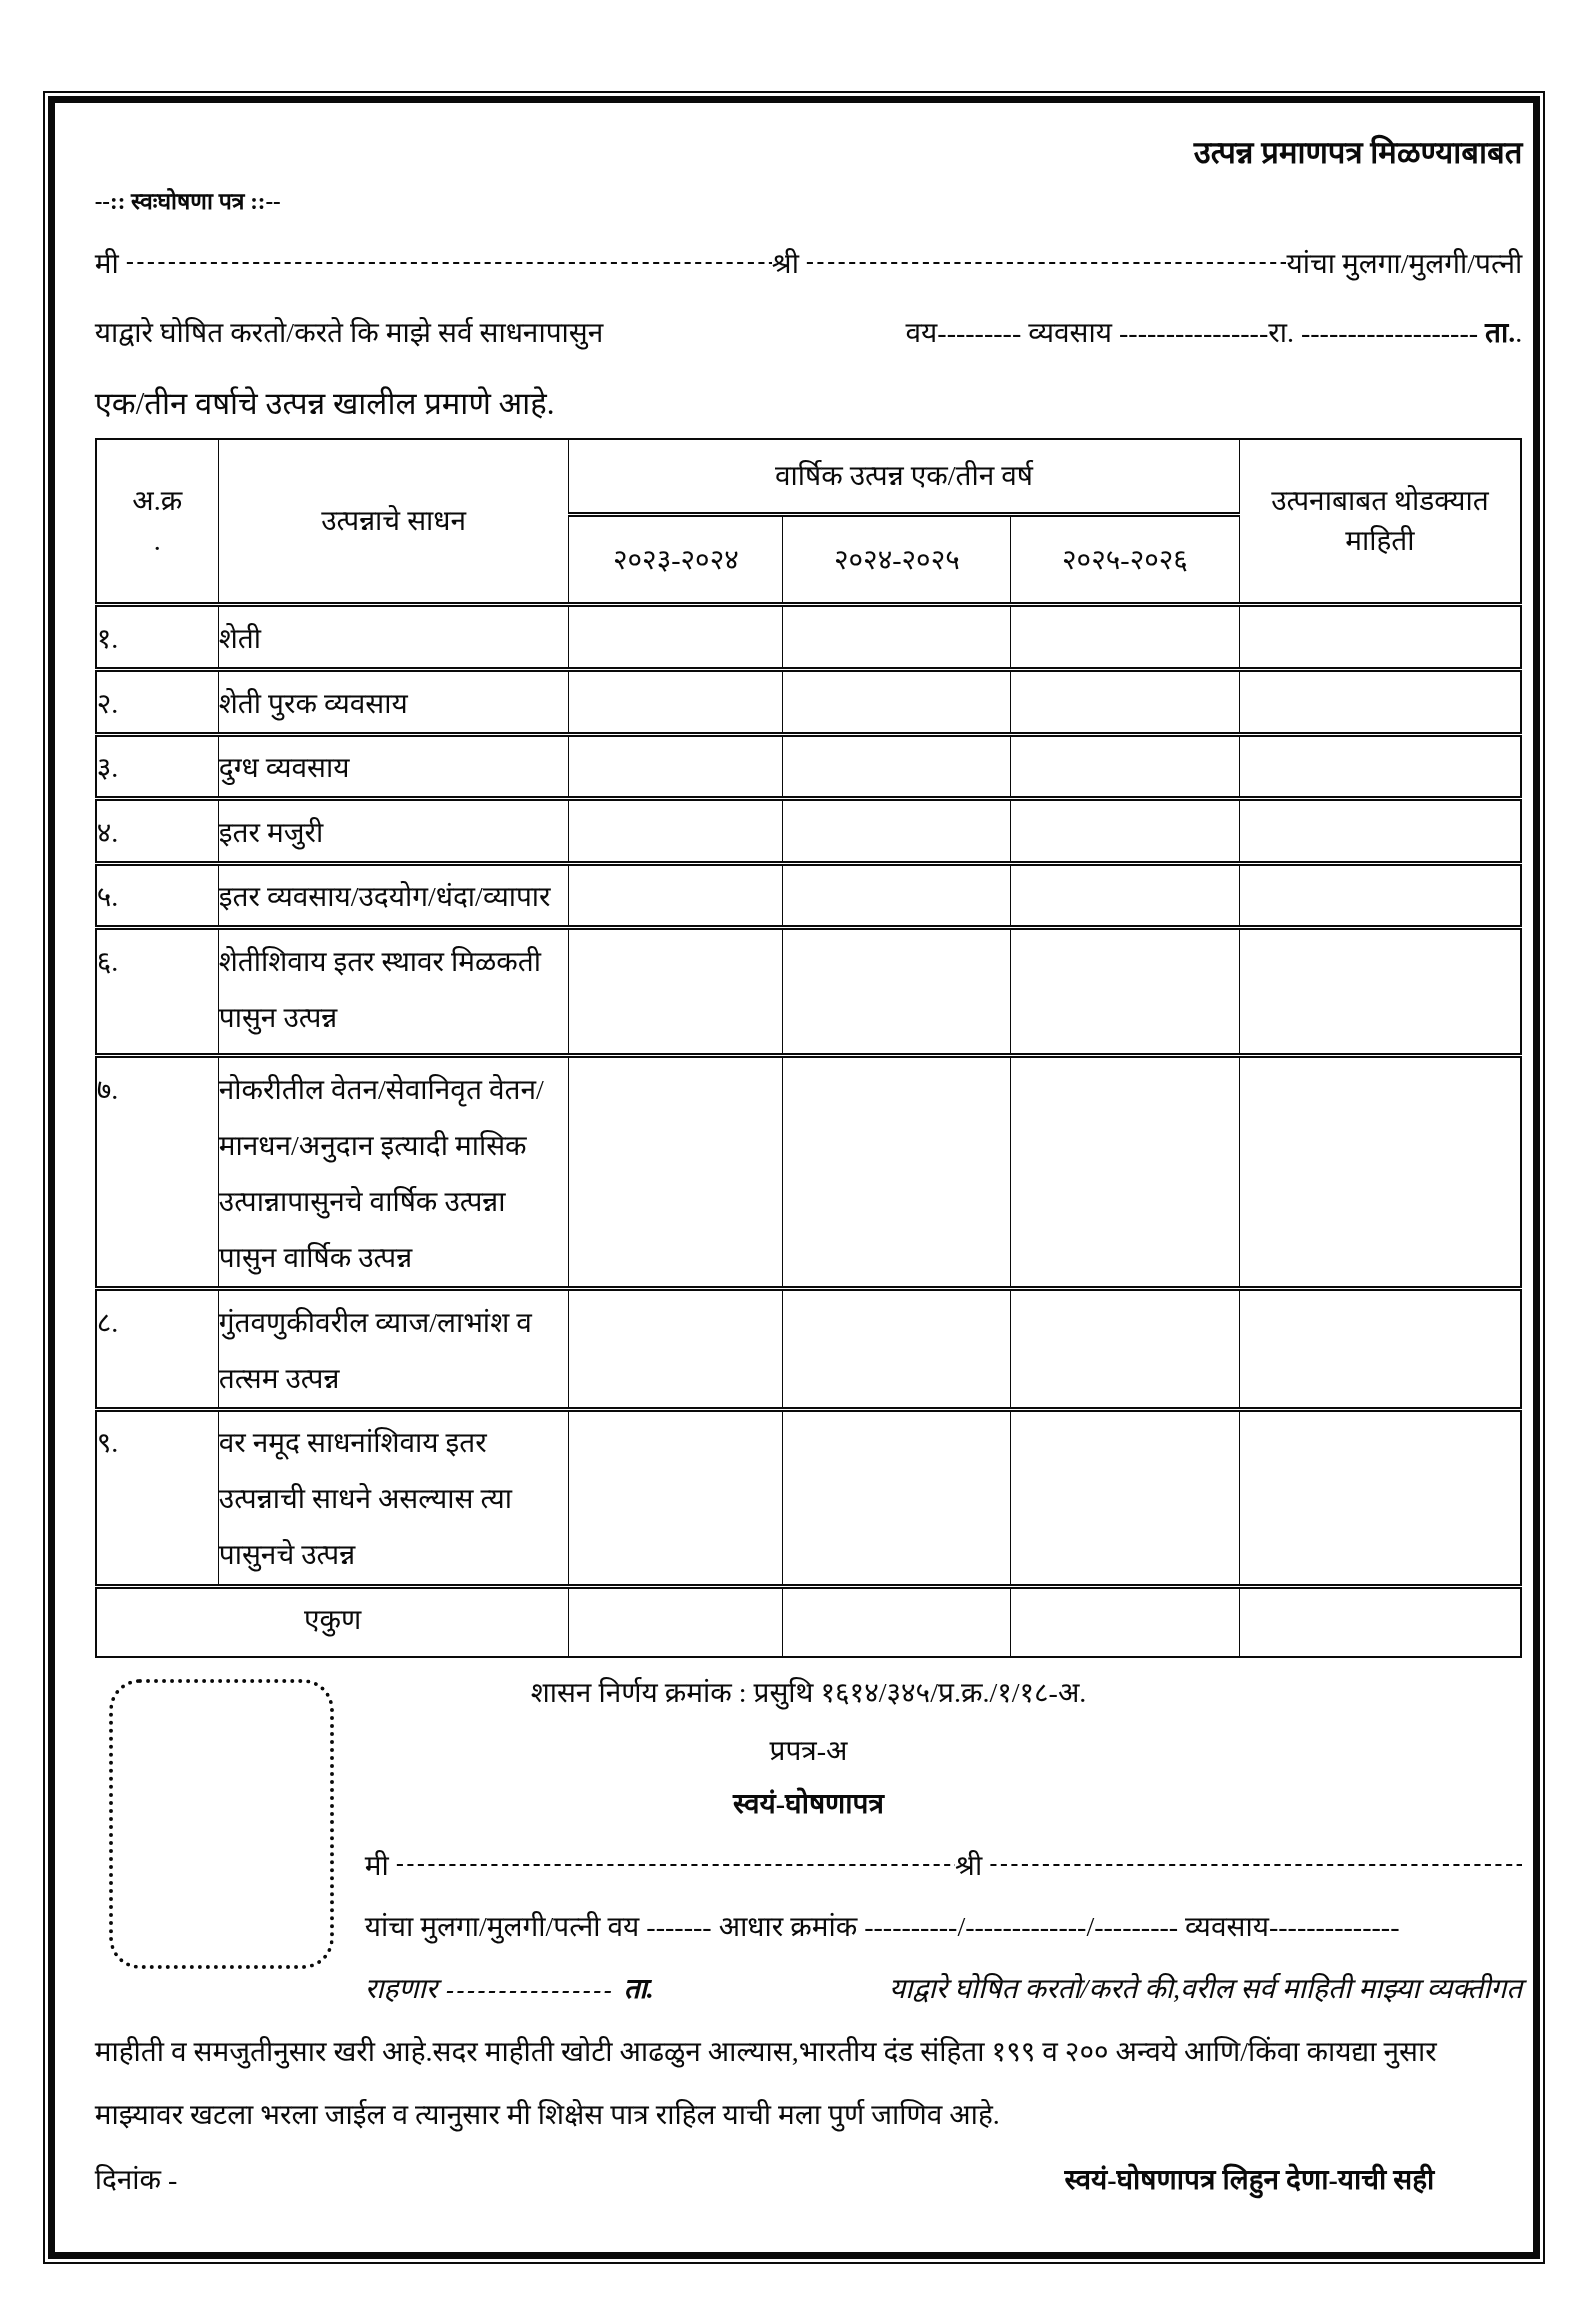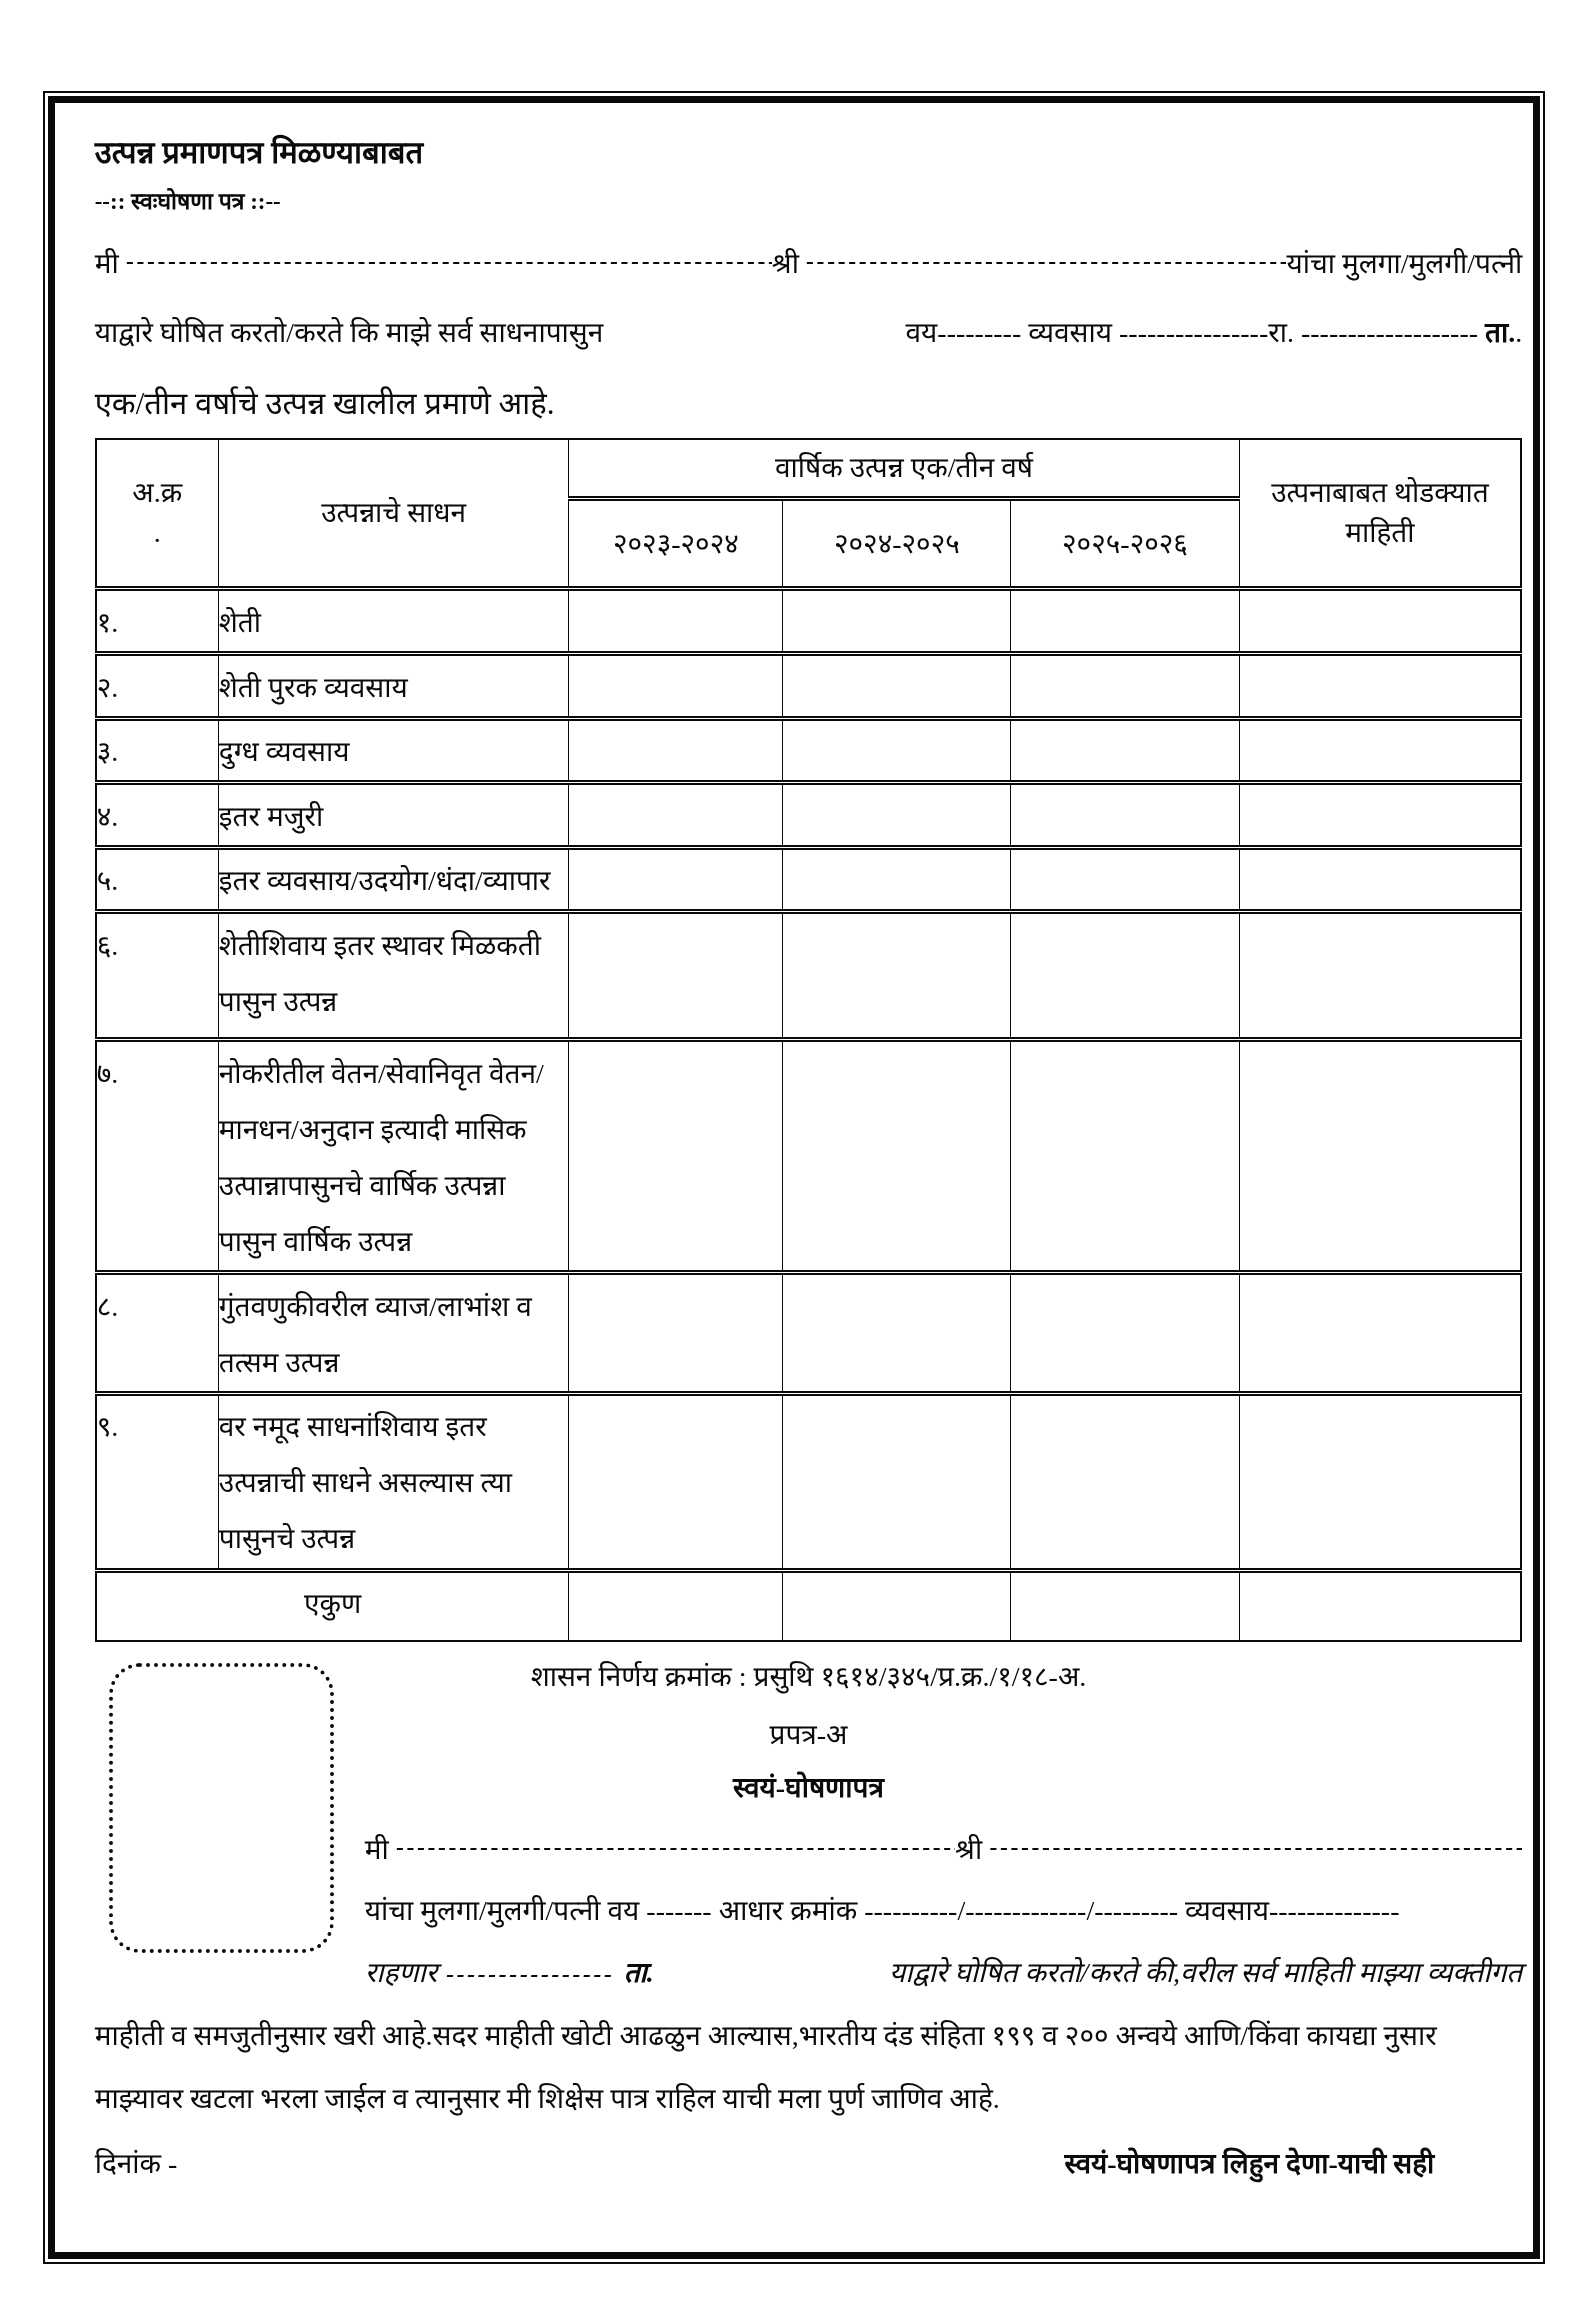--- a/index.html
+++ b/index.html
@@ -11,21 +11,21 @@
   .page { position:absolute; inset:0; background:#fff; overflow:hidden; }
   .frame-outer {
     position:absolute; left:43px; top:91px; right:41px; bottom:52px;
     border:2.7px solid #0a0a0a; padding:2.7px; box-sizing:border-box;
   }
   .frame-inner {
     border:7.2px solid #0a0a0a; width:100%; height:100%;
     box-sizing:border-box; overflow:hidden;
     padding:18px 11px 0 40px;
   }
-  .title { text-align:left; font-weight:bold; font-size:31px; margin-top:9px; }
+  .title { text-align:right; font-weight:bold; font-size:31px; margin-top:9px; }
   .subtitle { text-align:left; font-weight:bold; font-size:23px; margin-top:12.7px; }
   .fline { display:flex; align-items:baseline; font-size:28px; white-space:nowrap; }
   .fline .lbl { flex:0 0 auto; }
   .dashes {
     overflow:hidden; white-space:nowrap; flex:1 1 0; min-width:0;
     font-weight:bold; letter-spacing:2.7px; font-size:23.5px;
     padding:0 7.2px; box-sizing:border-box; transform:translateY(-3.6px);
   }
   .dashes.d-135 { flex-grow:1.35; }
   .dashes.d-105 { flex-grow:1.05; }
@@ -50,21 +50,21 @@
   td.no-cell { padding-left:20px; }
   td.src-cell { padding-left:14.5px; padding-right:9px; }
   tr.r-s  { height:57px; }
   tr.r-m  { height:128px; }
   tr.r-xl { height:229px; }
   tr.r-l  { height:177px; }
   tr.r-m2 { height:119px; }
   tr.r-total { height:71px; }
   tr.r-total td { border-bottom:none;margin-top:47px; }
   td.total-cell { text-align:center; font-weight:bold; line-height:51px; }
-  tr.head-a { height:60px; }
+  tr.head-a { height:76px; }
   tr.head-b { height:90px; }
 
   .lower { position:relative; margin-top:1.8px; font-size:28px; }
   .photo-box {
     position:absolute; left:14.5px; top:7.2px; width:217px; height:282px;
     border:4.5px dotted #0a0a0a; border-radius:31px; background:#fff;
   }
   .cline { text-align:center; margin-top:20px; }
   .cline.first { margin-top:14px; }
   .cline.swayam { font-weight:bold; margin-top:15px; }

